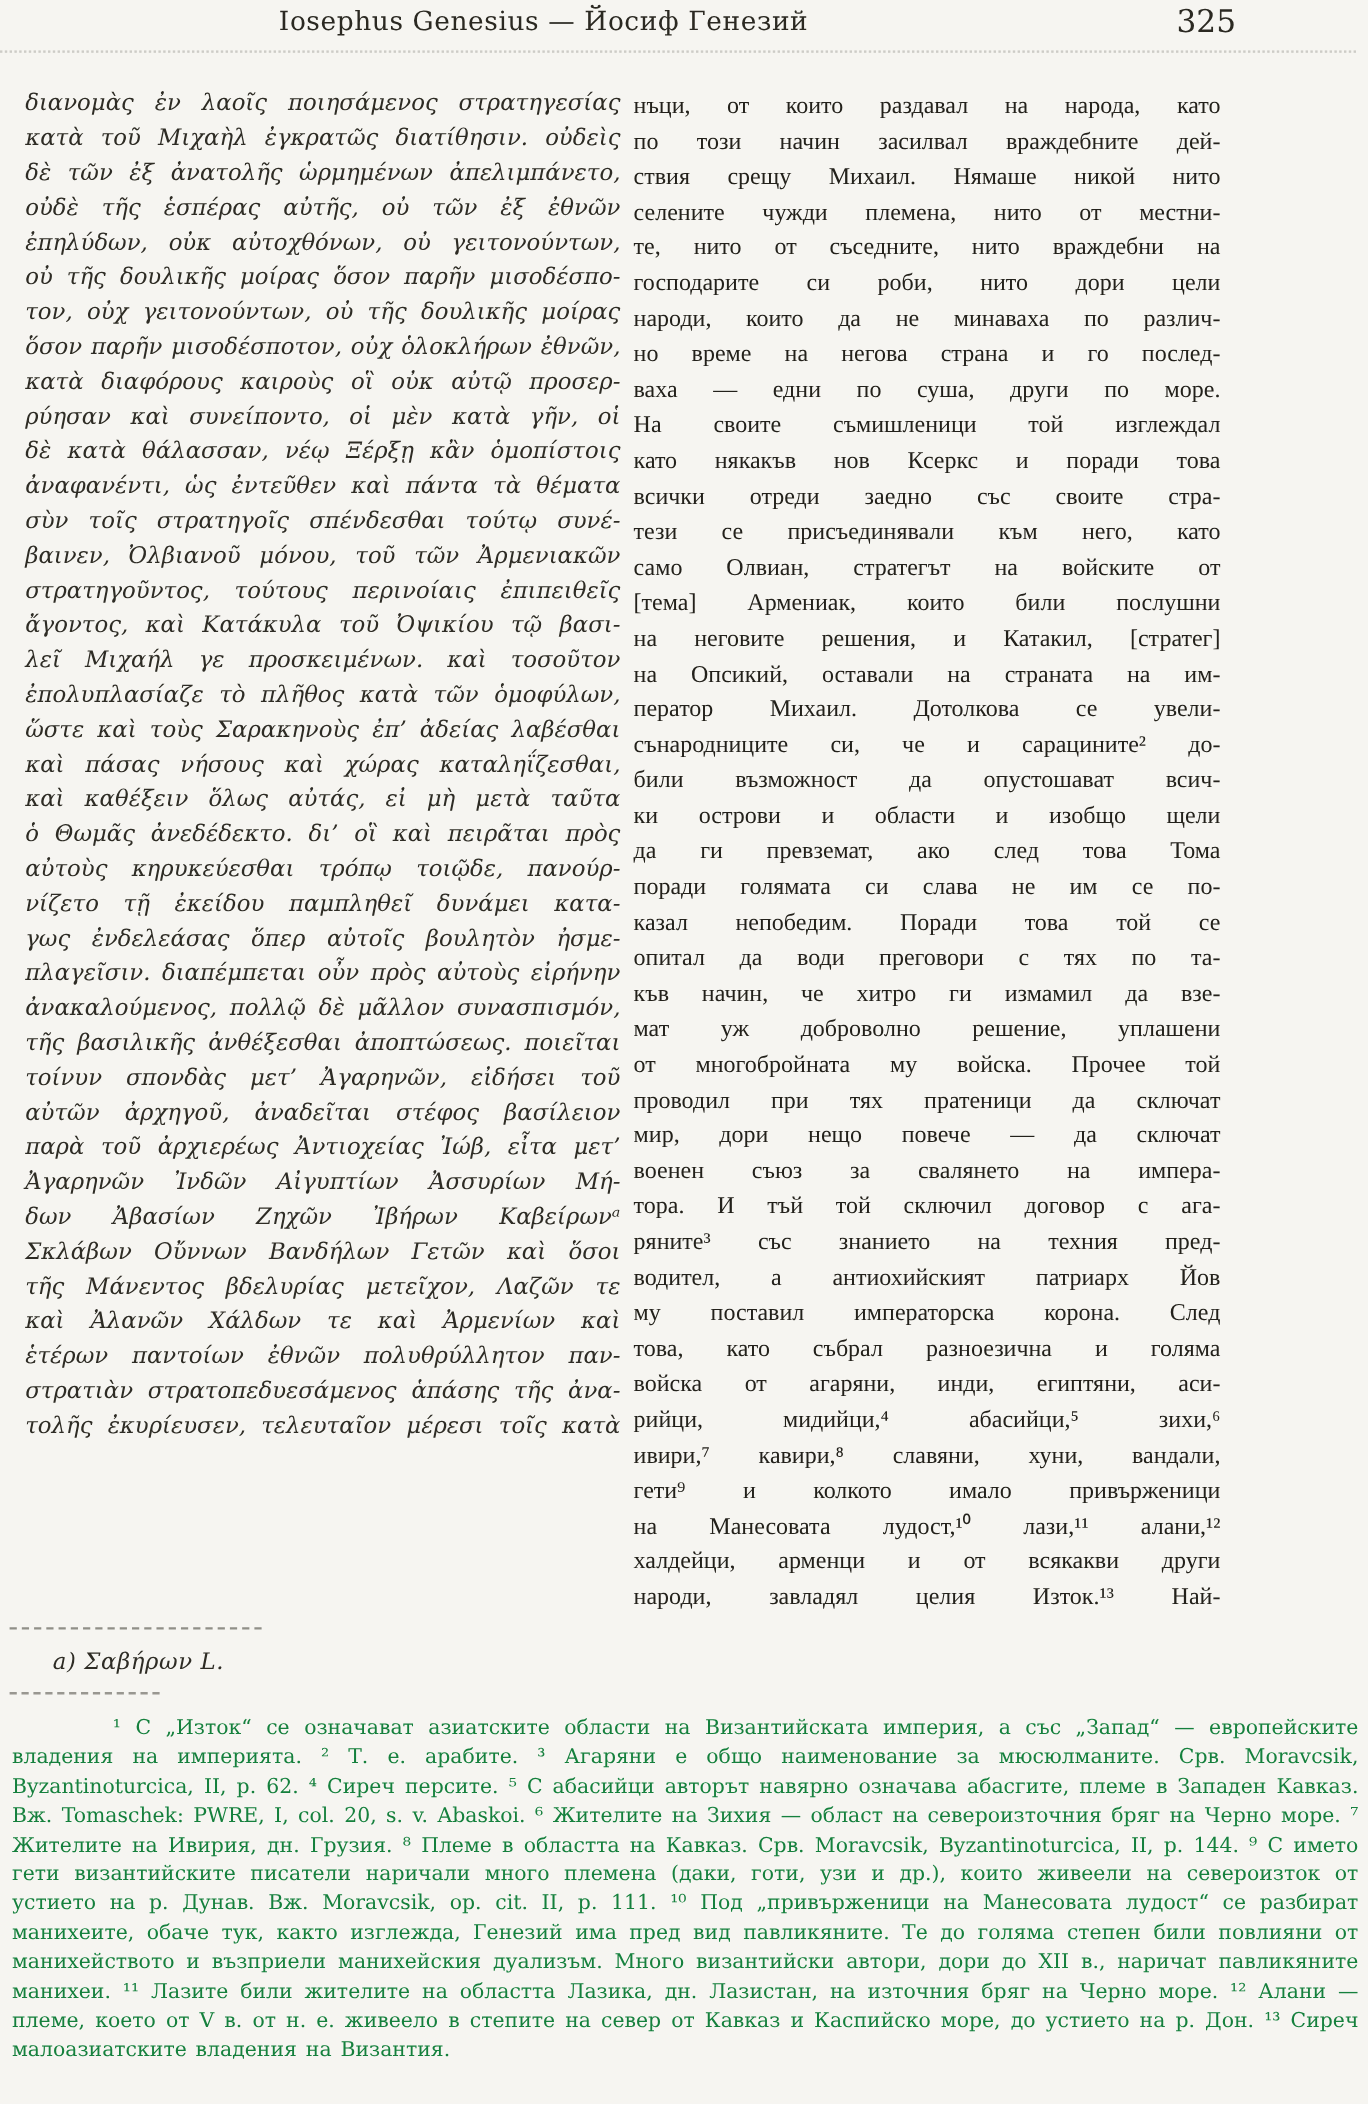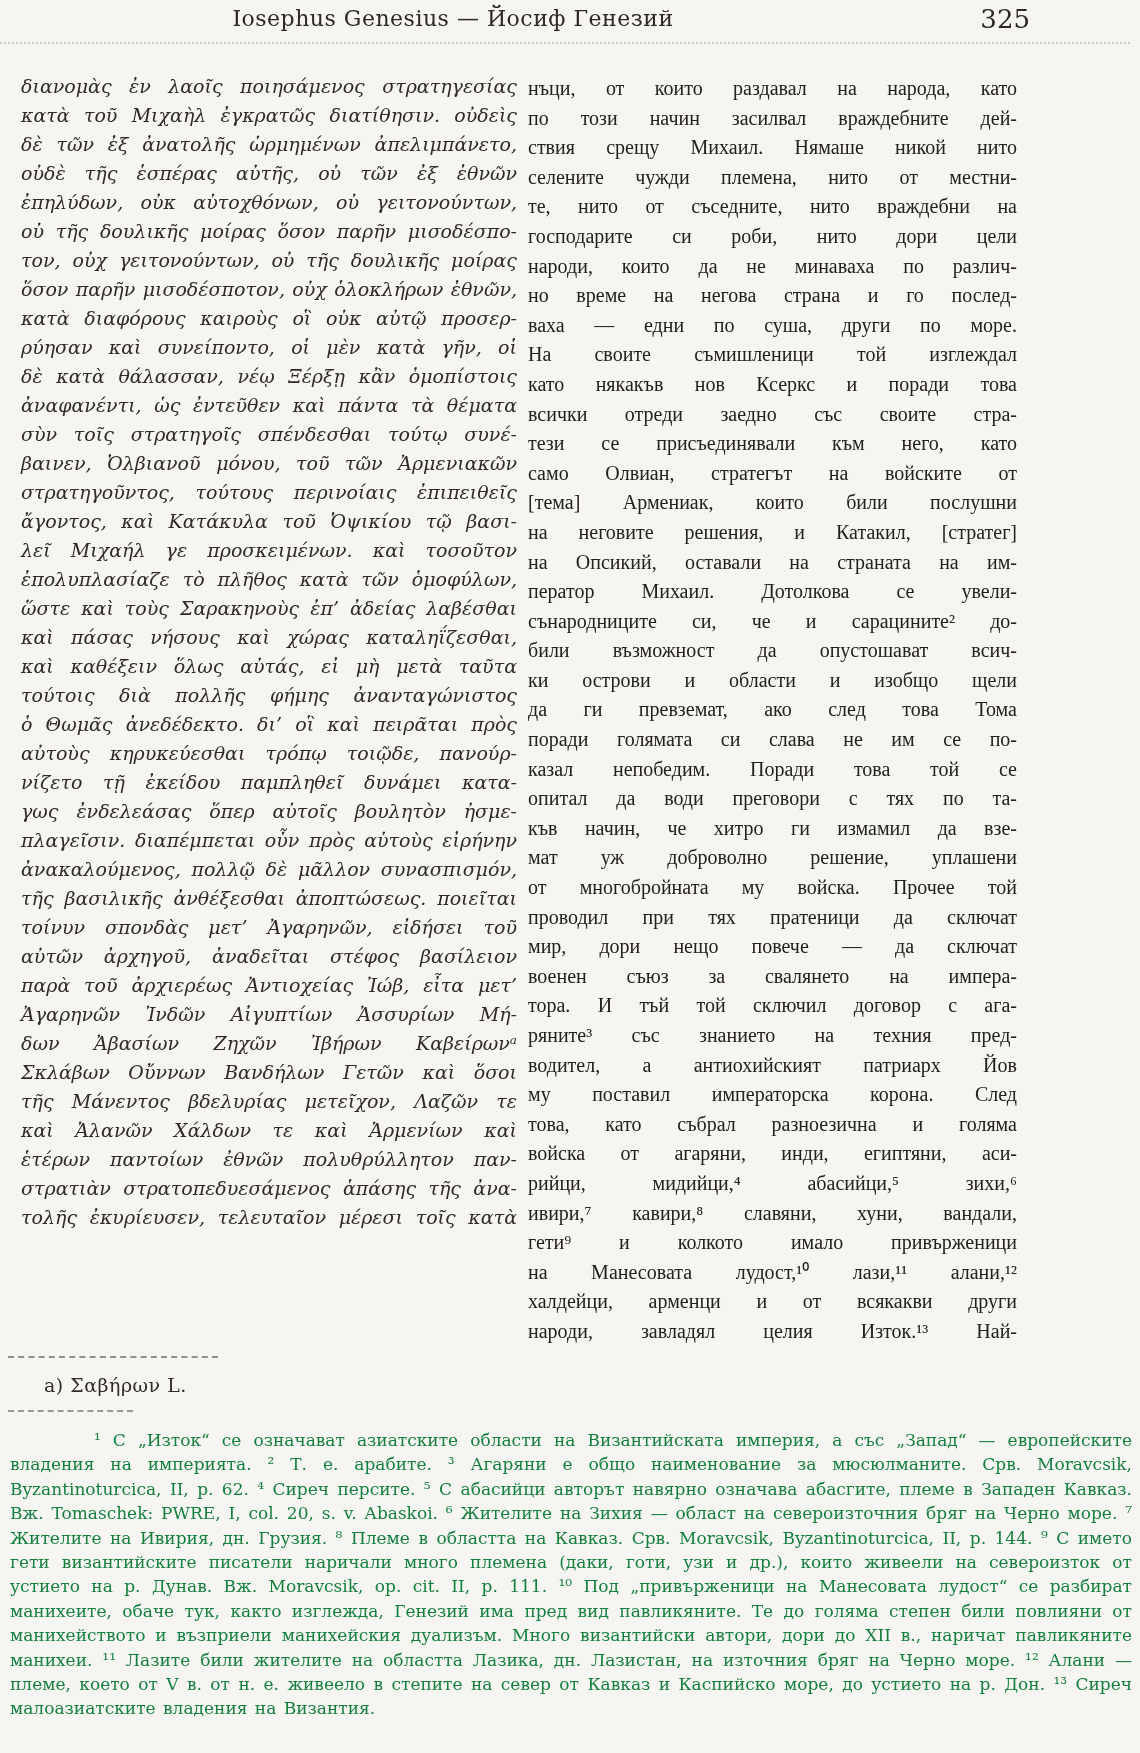--- a/index.html
+++ b/index.html
@@ -54,21 +54,21 @@
     white-space:nowrap;
   }
 
   
   .apparatus{position:absolute;top:1356px;left:8px;width:500px;}
   .apparatus-rule-top{
     width:210px;border-top:2px dashed rgba(60,58,50,0.55);
     margin-bottom:16px;
   }
   .apparatus-note{
-    font-size:19px;color:#2e2c25;
+    font-size:19px;font-style:italic;color:#2e2c25;
     padding-left:36px;letter-spacing:0.5px;
   }
   .apparatus-rule-bottom{
     width:125px;border-top:2px dashed rgba(60,58,50,0.5);
     margin-top:14px;
   }
 
   
   .footnotes{
     position:absolute;top:1428px;left:10px;width:1122px;
@@ -104,21 +104,20 @@
       <div class="tline">ἀναφανέντι, ὡς ἐντεῦθεν καὶ πάντα τὰ θέματα</div>
       <div class="tline">σὺν τοῖς στρατηγοῖς σπένδεσθαι τούτῳ συνέ-</div>
       <div class="tline">βαινεν, Ὀλβιανοῦ μόνου, τοῦ τῶν Ἀρμενιακῶν</div>
       <div class="tline">στρατηγοῦντος, τούτους περινοίαις ἐπιπειθεῖς</div>
       <div class="tline">ἄγοντος, καὶ Κατάκυλα τοῦ Ὀψικίου τῷ βασι-</div>
       <div class="tline">λεῖ Μιχαήλ γε προσκειμένων. καὶ τοσοῦτον</div>
       <div class="tline">ἐπολυπλασίαζε τὸ πλῆθος κατὰ τῶν ὁμοφύλων,</div>
       <div class="tline">ὥστε καὶ τοὺς Σαρακηνοὺς ἐπ’ ἀδείας λαβέσθαι</div>
       <div class="tline">καὶ πάσας νήσους καὶ χώρας καταληΐζεσθαι,</div>
       <div class="tline">καὶ καθέξειν ὅλως αὐτάς, εἰ μὴ μετὰ ταῦτα</div>
-      <div class="tline">τούτοις διὰ πολλῆς φήμης ἀνανταγώνιστος</div>
       <div class="tline">ὁ Θωμᾶς ἀνεδέδεκτο. δι’ οἳ καὶ πειρᾶται πρὸς</div>
       <div class="tline">αὐτοὺς κηρυκεύεσθαι τρόπῳ τοιῷδε, πανούρ-</div>
       <div class="tline">νίζετο τῇ ἐκείδου παμπληθεῖ δυνάμει κατα-</div>
       <div class="tline">γως ἐνδελεάσας ὅπερ αὐτοῖς βουλητὸν ἠσμε-</div>
       <div class="tline">πλαγεῖσιν. διαπέμπεται οὖν πρὸς αὐτοὺς εἰρήνην</div>
       <div class="tline">ἀνακαλούμενος, πολλῷ δὲ μᾶλλον συνασπισμόν,</div>
       <div class="tline">τῆς βασιλικῆς ἀνθέξεσθαι ἀποπτώσεως. ποιεῖται</div>
       <div class="tline">τοίνυν σπονδὰς μετ’ Ἀγαρηνῶν, εἰδήσει τοῦ</div>
       <div class="tline">αὐτῶν ἀρχηγοῦ, ἀναδεῖται στέφος βασίλειον</div>
       <div class="tline">παρὰ τοῦ ἀρχιερέως Ἀντιοχείας Ἰώβ, εἶτα μετ’</div>

